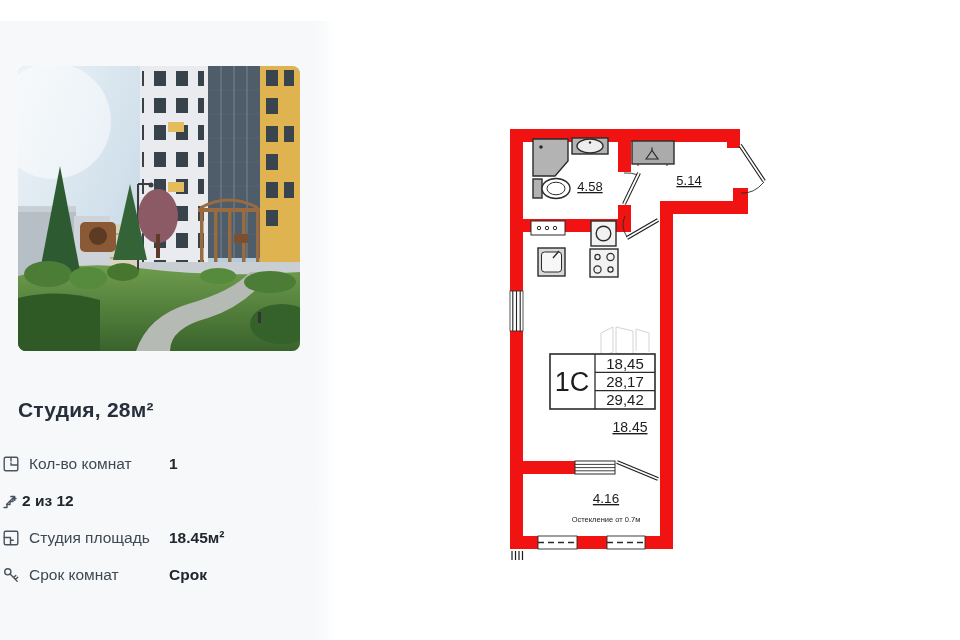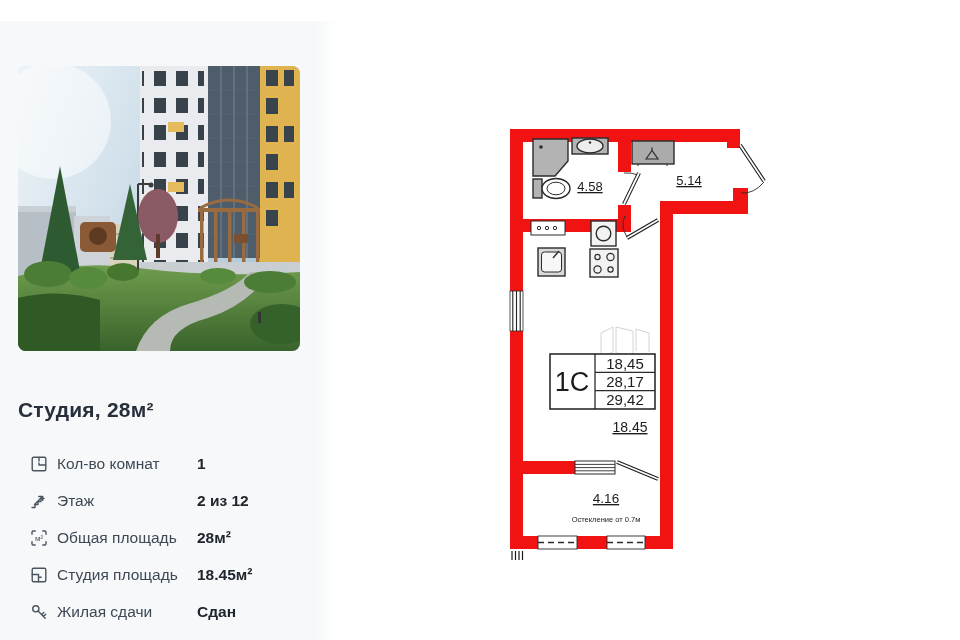--- a/index.html
+++ b/index.html
@@ -19,21 +19,21 @@
   .photo{
     position:absolute;left:18px;top:45px;width:282px;height:285px;
     border-radius:8px;overflow:hidden;background:#c7d8e5;
   }
   .photo svg{display:block;}
   .title{
     position:absolute;left:18px;top:377px;margin:0;
     font-size:21px;font-weight:bold;color:#272f3a;letter-spacing:.2px;
   }
   .specs{
-    position:absolute;left:30px;top:424px;width:300px;
+    position:absolute;left:2px;top:424px;width:300px;
     list-style:none;margin:0;padding:0;
   }
   .spec-row{display:flex;align-items:center;height:37px;}
   .spec-icon{width:20px;height:18px;flex:0 0 20px;display:flex;align-items:center;}
   .spec-icon svg{stroke:#4a545f;fill:none;stroke-width:1.4;stroke-linecap:round;stroke-linejoin:round;}
   .spec-label{margin-left:7px;flex:0 0 140px;font-size:15.5px;color:#3e4954;}
   .spec-value{font-size:15.5px;font-weight:bold;color:#20262e;}
   
   .plan-area{position:absolute;left:336px;top:0;width:624px;height:640px;background:#ffffff;}
   .plan-svg{position:absolute;left:169px;top:121px;} 
@@ -139,55 +139,44 @@
         <span class="spec-value">1</span>
       </li>
 
       <li class="spec-row">
         <span class="spec-icon">
           <svg width="18" height="18" viewBox="0 0 18 18">
               <path d="M2,15.5 H5 V12.5 H8 V9.5 H11 V6.5 H14"></path>
               <path d="M4.5,12.5 L12.5,4.5 M8.8,4.5 H12.7 V8.4"></path>
             </svg>
         </span>
-        <span class="spec-label">Этаж</span>
         <span class="spec-value">2 из 12</span>
       </li>
 
-      <li class="spec-row">
-        <span class="spec-icon">
-          <svg width="18" height="18" viewBox="0 0 18 18">
-            <path d="M2,5.2 V3.2 Q2,2 3.2,2 H5.2 M12.8,2 H14.8 Q16,2 16,3.2 V5.2 M16,12.8 V14.8 Q16,16 14.8,16 H12.8 M5.2,16 H3.2 Q2,16 2,14.8 V12.8"></path>
-            <text x="9" y="12" text-anchor="middle" font-size="8" stroke="none" fill="#4a545f">м²</text>
-          </svg>
-        </span>
-        <span class="spec-label">Общая площадь</span>
-        <span class="spec-value">28м²</span>
-      </li>
 
       <li class="spec-row">
         <span class="spec-icon">
           <svg width="18" height="18" viewBox="0 0 18 18">
               <rect x="2.2" y="2.2" width="13.6" height="13.6" rx="1.5"></rect>
               <path d="M2.2,8.5 H8.5 M8.5,8.5 V15.8 M8.5,11.2 H11.2"></path>
             </svg>
         </span>
         <span class="spec-label">Студия площадь</span>
         <span class="spec-value">18.45м²</span>
       </li>
 
       <li class="spec-row">
         <span class="spec-icon">
           <svg width="18" height="18" viewBox="0 0 18 18">
               <circle cx="5.8" cy="5.8" r="3.1"></circle>
               <path d="M8.1,8.1 L15.2,15.2 M11.6,11.6 L13.8,9.4 M13.5,13.5 L15.7,11.3"></path>
             </svg>
         </span>
-        <span class="spec-label">Жилая сдачи</span>
-        <span class="spec-value">Сдан</span>
+        <span class="spec-label">Срок комнат</span>
+        <span class="spec-value">Срок</span>
       </li>
 
     </ul>
   </aside>
 
   <main class="plan-area">
     <svg class="plan-svg" width="262" height="446" viewBox="0 0 262 446">
 
       <g fill="#f11212">
         <rect x="5" y="8" width="230" height="13"></rect>

